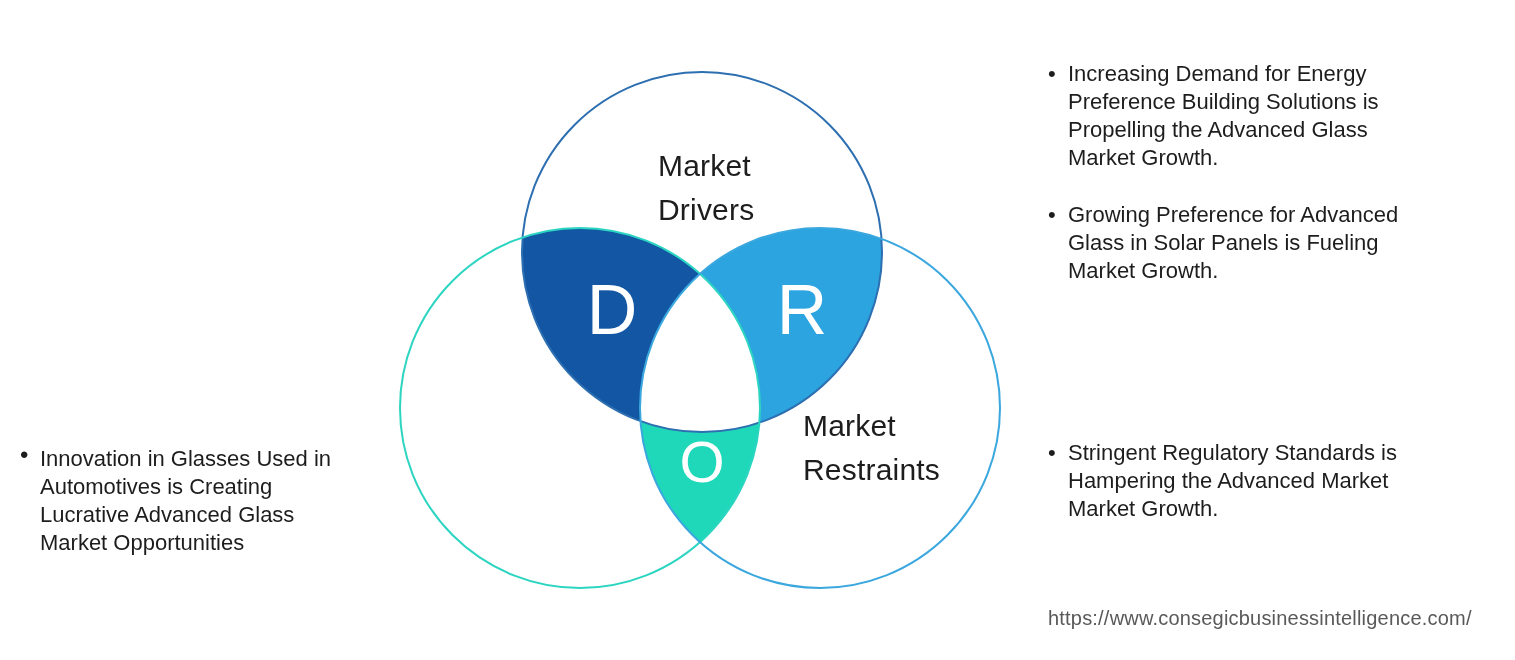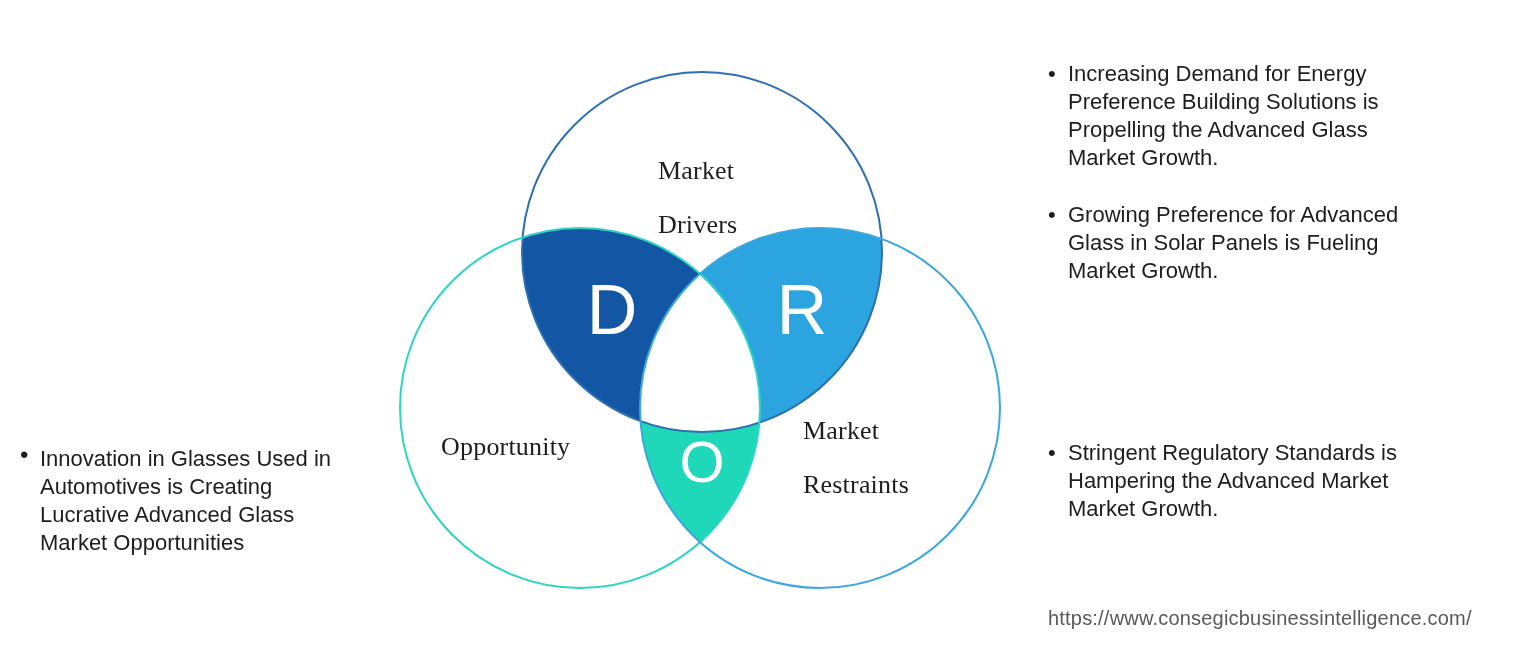--- a/index.html
+++ b/index.html
@@ -9,26 +9,25 @@
     height: 660px;
     background: #ffffff;
     font-family: "Liberation Sans", sans-serif;
     color: #1d1d1d;
     overflow: hidden;
   }
   .venn-svg { position: absolute; left: 0; top: 0; }
 
   .circle-label {
     position: absolute;
-    font-size: 26px;
-    line-height: 54px;
+    font-size: 30px;
+    line-height: 44px;
     white-space: pre-line;
     color: #1d1d1d;
     letter-spacing: 0.2px;
-    font-family: Liberation Serif, serif;
   }
   .lens-letter {
     position: absolute;
     transform: translate(-50%, -50%);
     color: #ffffff;
     font-weight: 400;
   }
   .lens-letter.big { font-size: 70px; }
   .lens-letter.mid { font-size: 58px; }
 
@@ -91,21 +90,20 @@
     </g>
 
     <circle cx="702" cy="252" r="180" fill="none" stroke-width="2" stroke="#2D6FB0"></circle>
     <circle cx="580" cy="408" r="180" fill="none" stroke-width="2" stroke="#2CD5C1"></circle>
     <circle cx="820" cy="408" r="180" fill="none" stroke-width="2" stroke="#3AA7DE"></circle>
   </svg>
 
   <div class="circle-label" style="left:658px; top:144px;">Market
 Drivers</div>
 
-  <div class="circle-label" style="left:441px; top:420px;">Opportunity</div>
 
   <div class="circle-label" style="left:803px; top:404px;">Market
 Restraints</div>
 
   <div class="lens-letter big" style="left:612px; top:310px;">D</div>
 
   <div class="lens-letter big" style="left:802px; top:310px;">R</div>
 
   <div class="lens-letter mid" style="left:702px; top:461px;">O</div>
 

